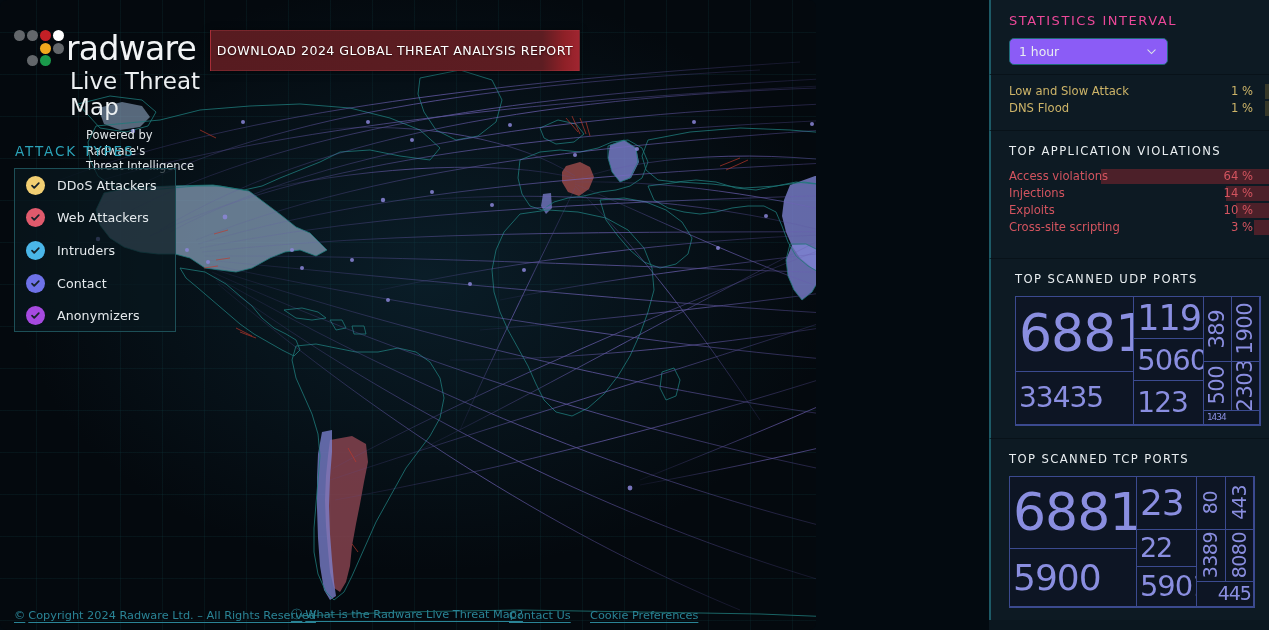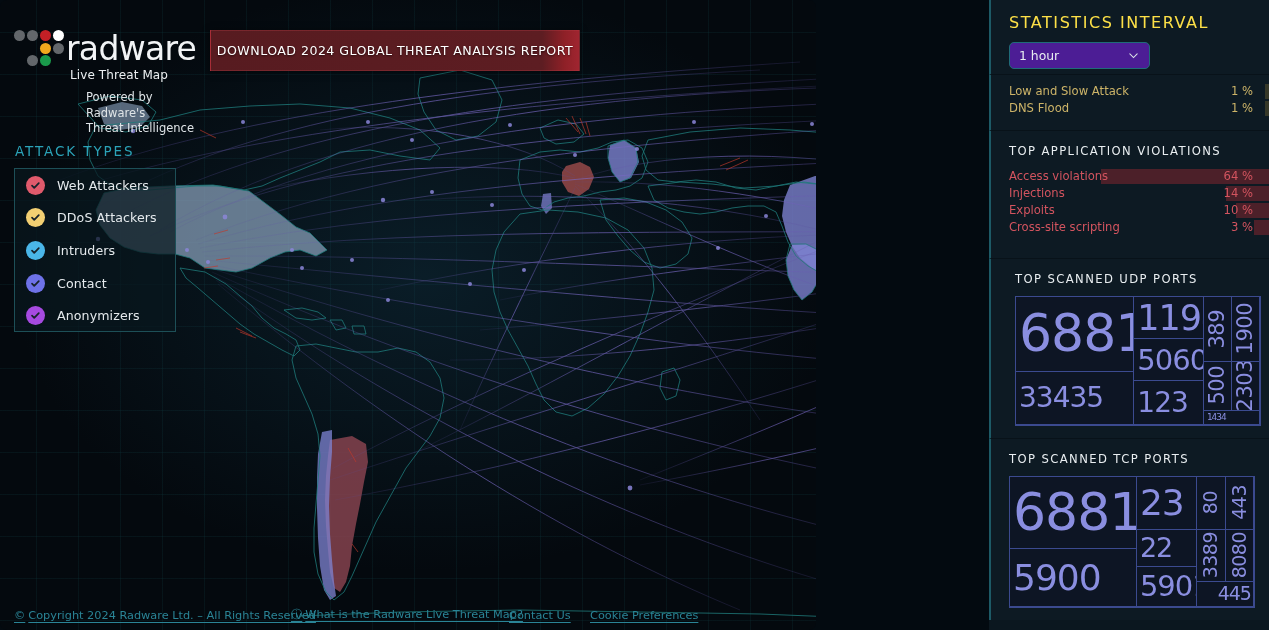--- a/index.html
+++ b/index.html
@@ -43,21 +43,21 @@
   .d-gray { background:#63676b; }
   .d-red { background:#c32026; }
   .d-white { background:#ffffff; }
   .d-orange { background:#f2a81d; }
   .d-green { background:#1a9a4b; }
   #logo-word {
     font-size:33px; color:#f2f4f6; letter-spacing:-0.7px;
     font-family:"DejaVu Sans", sans-serif; font-weight:400; line-height:1;
   }
   #logo-sub {
-    font-size:12px; color:#eceff1; margin-top:2px; margin-left:56px;
+    font-size:23px; color:#eceff1; margin-top:2px; margin-left:56px;
     letter-spacing:0.1px; font-weight:400;
   }
   #logo-powered {
     margin-top:8px; margin-left:72px; font-size:11.5px; color:#dfe4e7;
     line-height:1.35; font-weight:400;
   }
 
   
   #download-banner {
     position:absolute; left:210px; top:30px; width:370px; height:41px;
@@ -132,29 +132,29 @@
     background:#0b171f;
   }
   .panel-sec {
     border-left:2px solid #1d5a66;
     border-bottom:1px solid #081219;
     background:#0d1a23;
     padding:13px 16px 13px 18px;
     position:relative;
   }
   .sec-head {
-    font-size:16px; letter-spacing:1.55px; color:#fde047;
+    font-size:13px; letter-spacing:1.55px; color:#ec4899;
     margin-bottom:10px; font-weight:400;
   }
   .sec-head.light { color:#e9eef1; letter-spacing:1.4px; font-size:11.6px; }
 
   
   #interval-select {
-    width:141px; height:27px; border:1px solid #1f6b78; border-radius:5px;
-    background:#4c1d95; display:flex; align-items:center;
+    width:159px; height:27px; border:1px solid #1f6b78; border-radius:5px;
+    background:#8b5cf6; display:flex; align-items:center;
     padding:0 9px; cursor:pointer; justify-content:space-between;
   }
   #interval-select span { font-size:12.4px; color:#e8edf0; }
   #interval-select svg { width:13px; height:13px; }
 
   
   .stat-row {
     display:flex; justify-content:space-between; align-items:center;
     font-size:11.6px; color:#cdb468; line-height:17px; position:relative;
   }
@@ -393,34 +393,34 @@
     </div>
   </div>
 
   <div id="download-banner">
     <span>DOWNLOAD 2024 GLOBAL THREAT ANALYSIS REPORT</span>
   </div>
 
   <div id="attack-title">ATTACK TYPES</div>
   <div id="attack-box">
       <div class="attack-item">
+        <span class="chk" style="background:#f2cf72">
+          <svg viewBox="0 0 12 12">
+            <path d="M2.2 6.2 L4.6 8.6 L9.6 3.4" fill="none" stroke="#17222b" stroke-width="1.9" stroke-linecap="round" stroke-linejoin="round"></path>
+          </svg>
+        </span>
+        <span class="attack-label">DDoS Attackers</span>
+      </div>
+      <div class="attack-item">
         <span class="chk" style="background:#e05a6c">
           <svg viewBox="0 0 12 12">
             <path d="M2.2 6.2 L4.6 8.6 L9.6 3.4" fill="none" stroke="#17222b" stroke-width="1.9" stroke-linecap="round" stroke-linejoin="round"></path>
           </svg>
         </span>
         <span class="attack-label">Web Attackers</span>
-      </div>
-      <div class="attack-item">
-        <span class="chk" style="background:#f2cf72">
-          <svg viewBox="0 0 12 12">
-            <path d="M2.2 6.2 L4.6 8.6 L9.6 3.4" fill="none" stroke="#17222b" stroke-width="1.9" stroke-linecap="round" stroke-linejoin="round"></path>
-          </svg>
-        </span>
-        <span class="attack-label">DDoS Attackers</span>
       </div>
       <div class="attack-item">
         <span class="chk" style="background:#4ab6e8">
           <svg viewBox="0 0 12 12">
             <path d="M2.2 6.2 L4.6 8.6 L9.6 3.4" fill="none" stroke="#17222b" stroke-width="1.9" stroke-linecap="round" stroke-linejoin="round"></path>
           </svg>
         </span>
         <span class="attack-label">Intruders</span>
       </div>
       <div class="attack-item">

